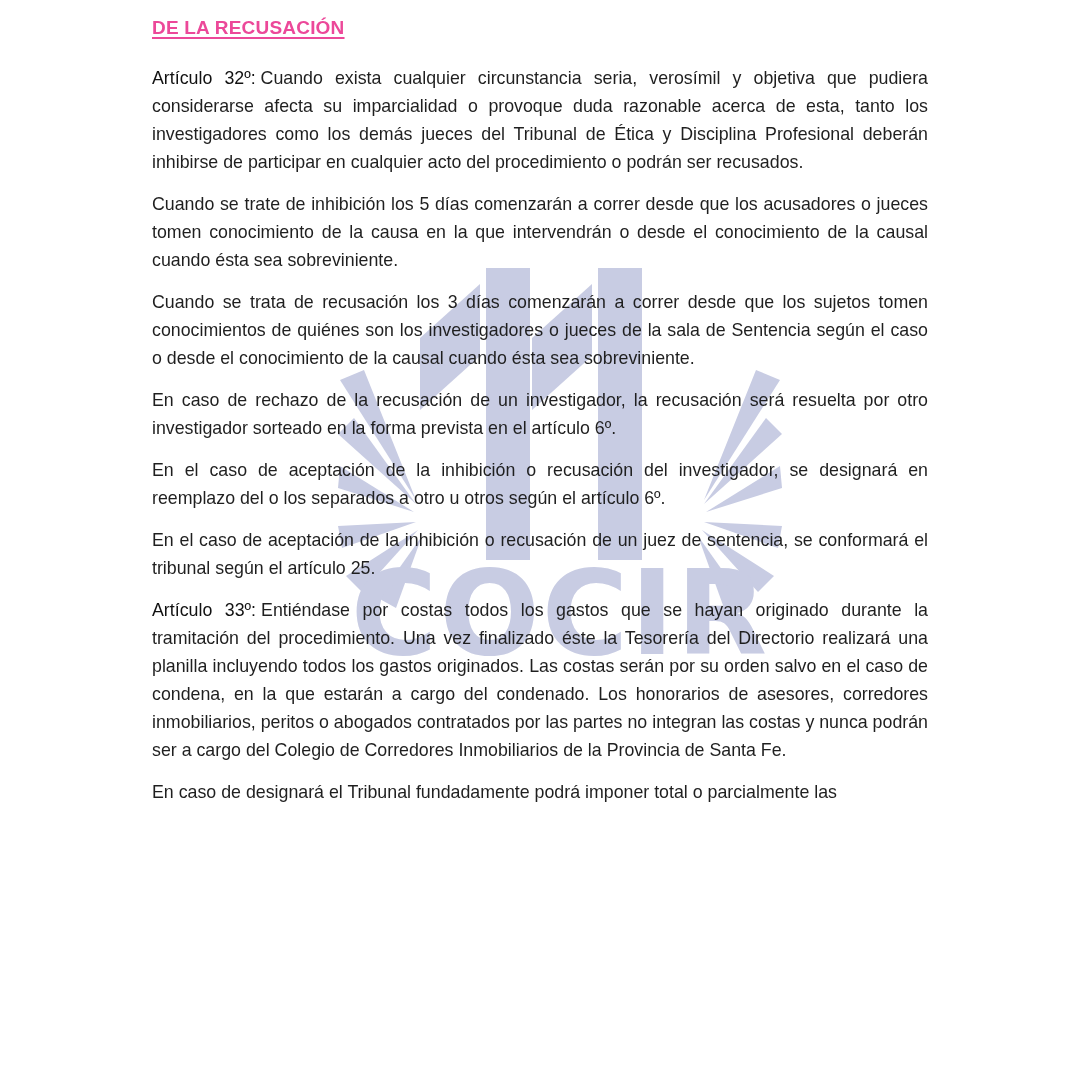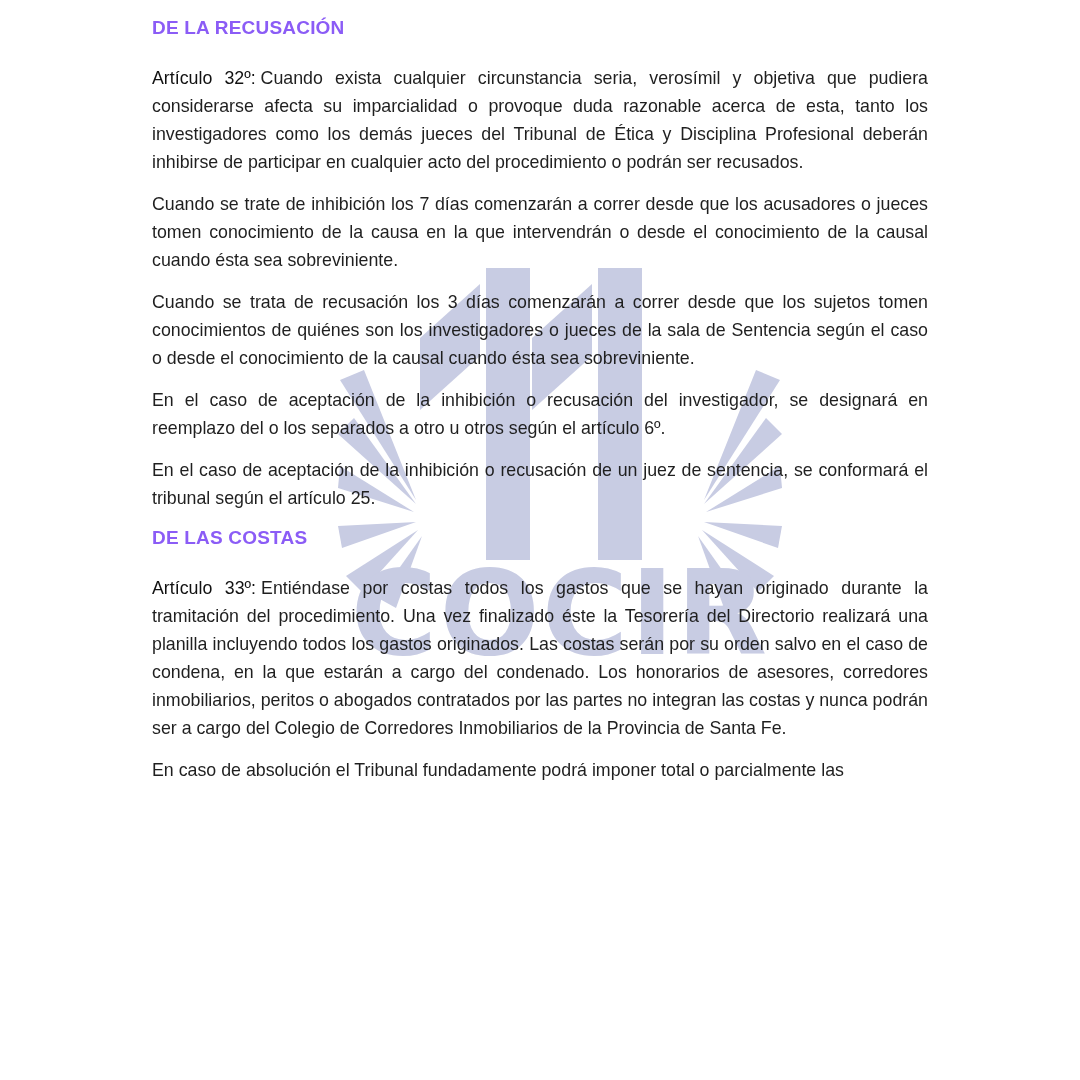--- a/index.html
+++ b/index.html
@@ -24,21 +24,22 @@
     z-index:1;
     color:#1f1f1f;
     font-size:17.8px;
     line-height:28px;
     text-align:justify;
   }
   .heading{
     font-size:19px;
     line-height:24px;
     font-weight:700;
-    color:#8b5cf6;
+    color:#ec4899;
+    text-decoration:underline;
     text-decoration-thickness:2px;
     text-underline-offset:3px;
     letter-spacing:.2px;
     margin:0 0 24px 0;
     text-align:left;
   }
   .para{margin:0 0 14px 0;}
   .para .article-label{
     font-weight:400;
     color:#111111;
@@ -82,30 +83,30 @@
     </g>
   </svg>
 
   <div class="content">
 
     <h2 class="heading">DE LA RECUSACIÓN</h2>
 
     <p class="para"><strong class="article-label">Artículo 32º:</strong><span>Cuando exista cualquier circunstancia seria, verosímil y objetiva que pudiera considerarse afecta su imparcialidad o provoque duda razonable acerca de esta, tanto los investigadores como los demás jueces del Tribunal de Ética y Disciplina Profesional deberán inhibirse de participar en cualquier acto del procedimiento o podrán ser recusados.</span></p>
 
 
-    <p class="para">Cuando se trate de inhibición los 7 días comenzarán a correr desde que los acusadores o jueces tomen conocimiento de la causa en la que intervendrán o desde el conocimiento de la causal cuando ésta sea sobreviniente.</p>
+    <p class="para">Cuando se trate de inhibición los 5 días comenzarán a correr desde que los acusadores o jueces tomen conocimiento de la causa en la que intervendrán o desde el conocimiento de la causal cuando ésta sea sobreviniente.</p>
 
     <p class="para">Cuando se trata de recusación los 3 días comenzarán a correr desde que los sujetos tomen conocimientos de quiénes son los investigadores o jueces de la sala de Sentencia según el caso o desde el conocimiento de la causal cuando ésta sea sobreviniente.</p>
 
 
+    <p class="para">En caso de rechazo de la recusación de un investigador, la recusación será resuelta por otro investigador sorteado en la forma prevista en el artículo 6º.</p>
 
     <p class="para">En el caso de aceptación de la inhibición o recusación del investigador, se designará en reemplazo del o los separados a otro u otros según el artículo 6º.</p>
 
     <p class="para">En el caso de aceptación de la inhibición o recusación de un juez de sentencia, se conformará el tribunal según el artículo 25.</p>
 
-    <h2 class="heading">DE LAS COSTAS</h2>
 
     <p class="para"><strong class="article-label">Artículo 33º:</strong><span>Entiéndase por costas todos los gastos que se hayan originado durante la tramitación del procedimiento. Una vez finalizado éste la Tesorería del Directorio realizará una planilla incluyendo todos los gastos originados. Las costas serán por su orden salvo en el caso de condena, en la que estarán a cargo del condenado. Los honorarios de asesores, corredores inmobiliarios, peritos o abogados contratados por las partes no integran las costas y nunca podrán ser a cargo del Colegio de Corredores Inmobiliarios de la Provincia de Santa Fe.</span></p>
 
-    <p class="para">En caso de absolución el Tribunal fundadamente podrá imponer total o parcialmente las</p>
+    <p class="para">En caso de designará el Tribunal fundadamente podrá imponer total o parcialmente las</p>
 
   </div>
 </div>
 
 </body></html>

